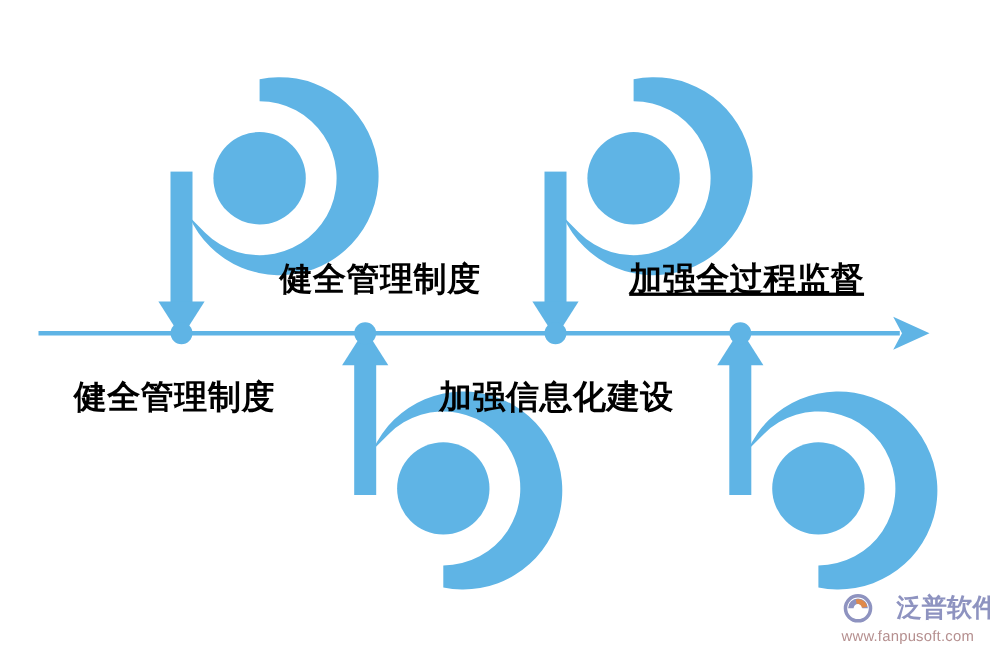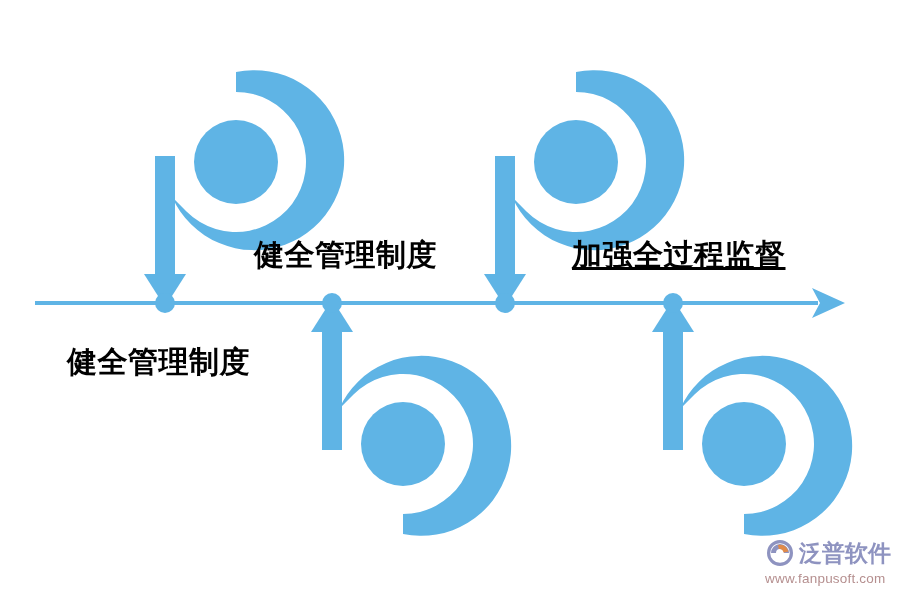--- a/index.html
+++ b/index.html
@@ -56,21 +56,21 @@
   #watermark {
     position: absolute;
     left: 765px;
     top: 536px;
     width: 128px;
     height: 56px;
   }
   #watermark-row {
     display: flex;
     align-items: center;
-    gap: 4px;
+    gap: 20px;
     height: 34px;
   }
   #watermark-mark {
     width: 30px;
     height: 30px;
     flex: 0 0 auto;
   }
   #watermark-name {
     font-family: "DejaVu Sans", "Liberation Sans", sans-serif;
     font-weight: bold;
@@ -135,20 +135,21 @@
     <circle cx="165" cy="303" r="10" fill="#5FB4E5"></circle>
     <circle cx="332" cy="303" r="10" fill="#5FB4E5"></circle>
     <circle cx="505" cy="303" r="10" fill="#5FB4E5"></circle>
     <circle cx="673" cy="303" r="10" fill="#5FB4E5"></circle>
   </svg>
 
   <div class="label label-below" id="label-1">健全管理制度</div>
 
   <div class="label label-above" id="label-2">健全管理制度</div>
 
+  <div class="label label-below" id="label-3">加强信息化建设</div>
 
   <div class="label label-above" id="label-4">加强全过程监督</div>
 
   <div id="watermark">
     <div id="watermark-row">
       <svg id="watermark-mark" viewBox="0 0 30 30" xmlns="http://www.w3.org/2000/svg">
         <path d="M15 2 A13 13 0 1 0 15 28 A13 13 0 1 0 15 2 Z
                  M15 5.2 A9.8 9.8 0 1 1 15 24.8 A9.8 9.8 0 1 1 15 5.2 Z" fill="#8e93c0"></path>
         <path d="M6 15 A9 9 0 0 1 24 15 L19 15 A4 4 0 0 0 11 15 Z" fill="#8e93c0"></path>
         <path d="M13 7 A8.5 8.5 0 0 1 23.5 13.5 L18.5 14.5 A4 4 0 0 0 13.8 11 Z" fill="#e08a4a"></path>

